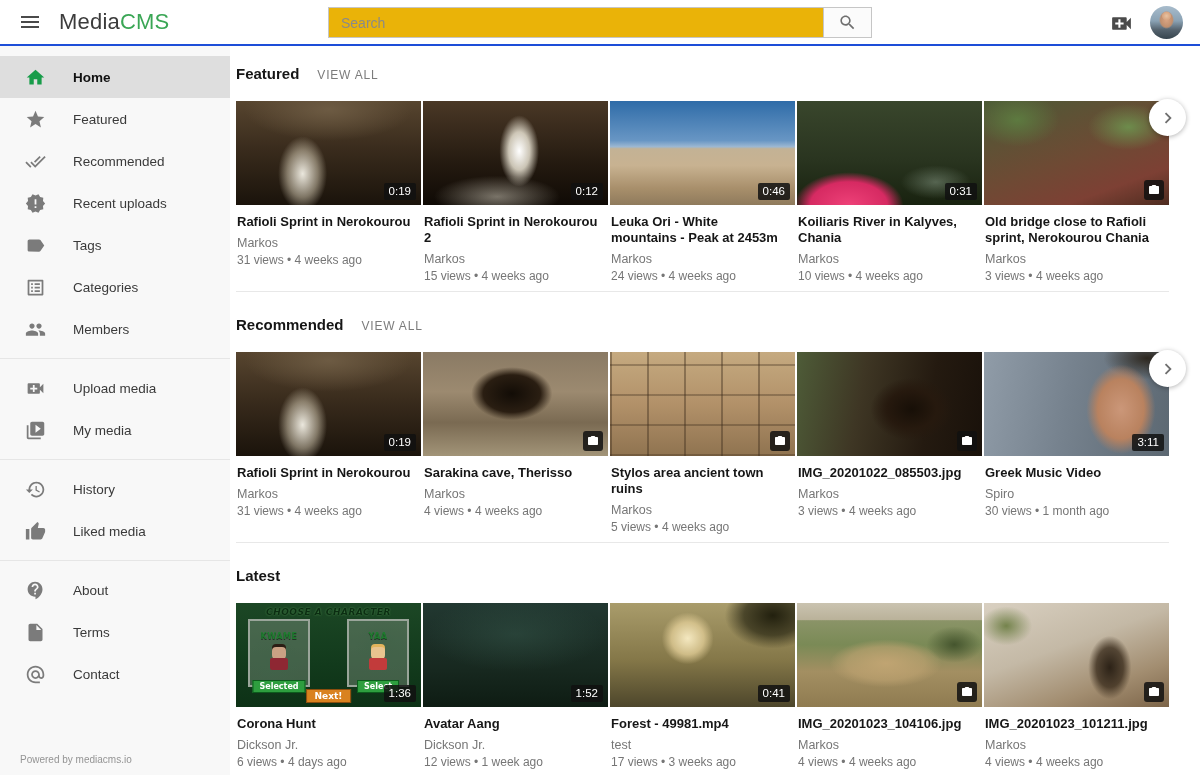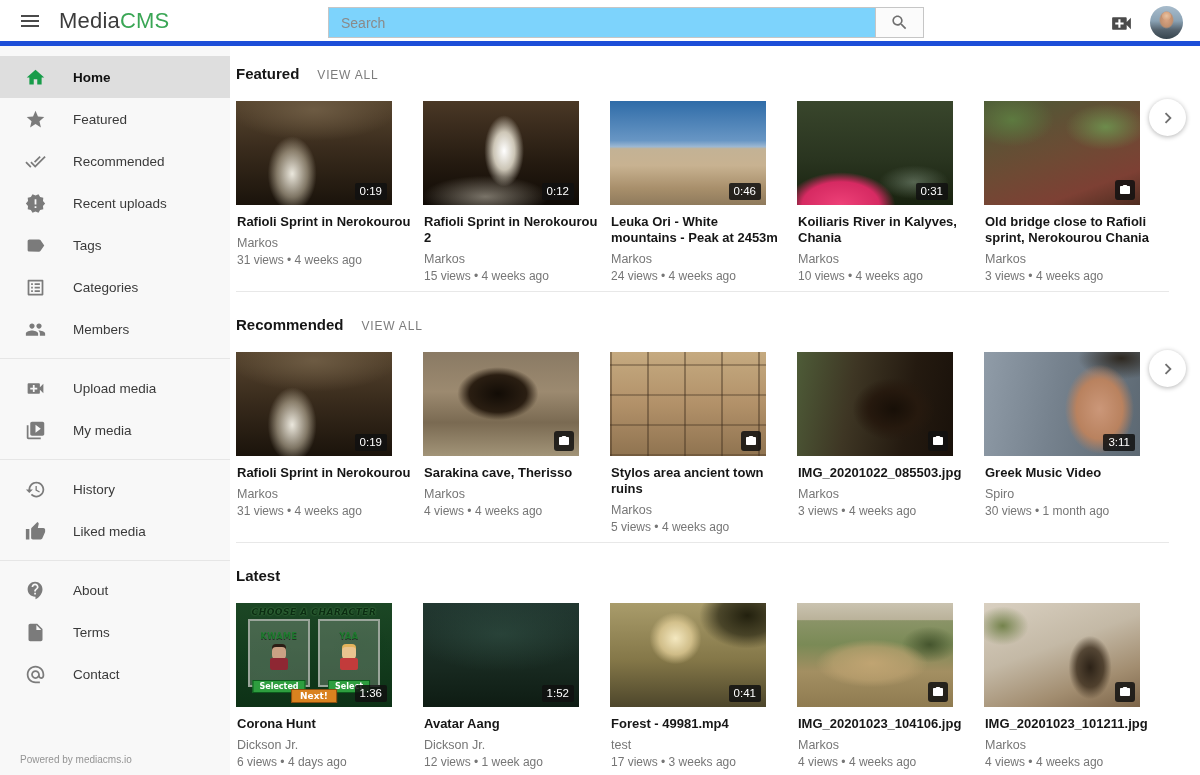--- a/index.html
+++ b/index.html
@@ -1,28 +1,28 @@
 <!DOCTYPE html>
 <html><head>
 <meta charset="utf-8">
 <style>
   * { margin:0; padding:0; box-sizing:border-box; }
   html,body { width:1200px; height:775px; overflow:hidden; background:#fff;
     font-family:"Liberation Sans", sans-serif; }
 
   
   .header { position:fixed; top:0; left:0; width:1200px; height:46px; background:#fff;
-    border-bottom:5px solid #1d4ed8; display:flex; align-items:center; z-index:20; }
+    border-bottom:2px solid #1d4ed8; display:flex; align-items:center; z-index:20; }
   .menu-btn { width:24px; height:24px; margin-left:18px; cursor:pointer; color:#4a4a4a; }
   .menu-btn svg { width:24px; height:24px; fill:#4a4a4a; }
   .logo { margin-left:17px; font-size:22px; letter-spacing:.2px; cursor:pointer; }
   .logo .lm { color:#3c3c3c; }
   .logo .lc { color:#3aa655; }
-  .searchwrap { position:absolute; left:328px; top:7px; width:596px; height:31px;
-    display:flex; border:1px solid #c6c6c6; background:#7dd3fc; }
+  .searchwrap { position:absolute; left:328px; top:7px; width:544px; height:31px;
+    display:flex; border:1px solid #c6c6c6; background:#eab308; }
   .searchwrap input { flex:1; border:none; outline:none; padding:0 12px; font-size:14px;
     color:#333; background:transparent; font-family:inherit; }
   .searchwrap input::placeholder { color:#8a8a8a; }
   .search-btn { width:48px; border:none; border-left:1px solid #c6c6c6; background:#fbfbfb;
     cursor:pointer; display:flex; align-items:center; justify-content:center; }
   .search-btn svg { width:19px; height:19px; fill:#6f6f6f; }
   .hdr-upload { position:absolute; right:66px; top:11px; width:25px; height:25px; cursor:pointer; }
   .hdr-upload svg { width:25px; height:25px; fill:#4a4a4a; }
   .avatar { position:absolute; right:17px; top:6px; width:33px; height:33px; border-radius:50%;
     cursor:pointer; overflow:hidden;
@@ -47,21 +47,21 @@
   
   .main { position:absolute; left:230px; top:46px; right:0; bottom:0; background:#fff;
     padding:19px 0 0 6px; overflow:hidden; }
   .section { width:933px; border-bottom:1px solid #e8e8e8; margin-bottom:24px; position:relative; }
   .section.last { border-bottom:none; margin-bottom:0; }
   .sec-head { display:flex; align-items:baseline; margin-bottom:19px; }
   .sec-title { font-size:15px; font-weight:bold; color:#161616; }
   .view-all { margin-left:18px; font-size:12px; color:#7c7c7c; letter-spacing:.8px; cursor:pointer;
     text-decoration:none; }
   .cards { display:grid; grid-template-columns:repeat(5,185px); column-gap:2px; }
-  .thumb { width:156px; height:104px; position:relative; cursor:pointer; background:#222;
+  .thumb { width:185px; height:104px; position:relative; cursor:pointer; background:#222;
     overflow:hidden; }
   .dur { position:absolute; right:5px; bottom:5px; background:rgba(17,17,17,.85); color:#fff;
     font-size:11.5px; line-height:17px; padding:0 5px; border-radius:2px; }
   .cam { position:absolute; right:5px; bottom:5px; width:20px; height:20px; border-radius:3px;
     background:rgba(17,17,17,.85); display:flex; align-items:center; justify-content:center; }
   .cam svg { width:12px; height:12px; fill:#fff; }
   .card-info { min-height:86px; padding:9px 10px 0 1px; }
   .card-title { font-size:13px; font-weight:bold; color:#161616; line-height:16px; cursor:pointer;
     display:-webkit-box; -webkit-line-clamp:2; -webkit-box-orient:vertical; overflow:hidden; }
   .card-author { margin-top:6px; font-size:12.5px; color:#767676; cursor:pointer; }

